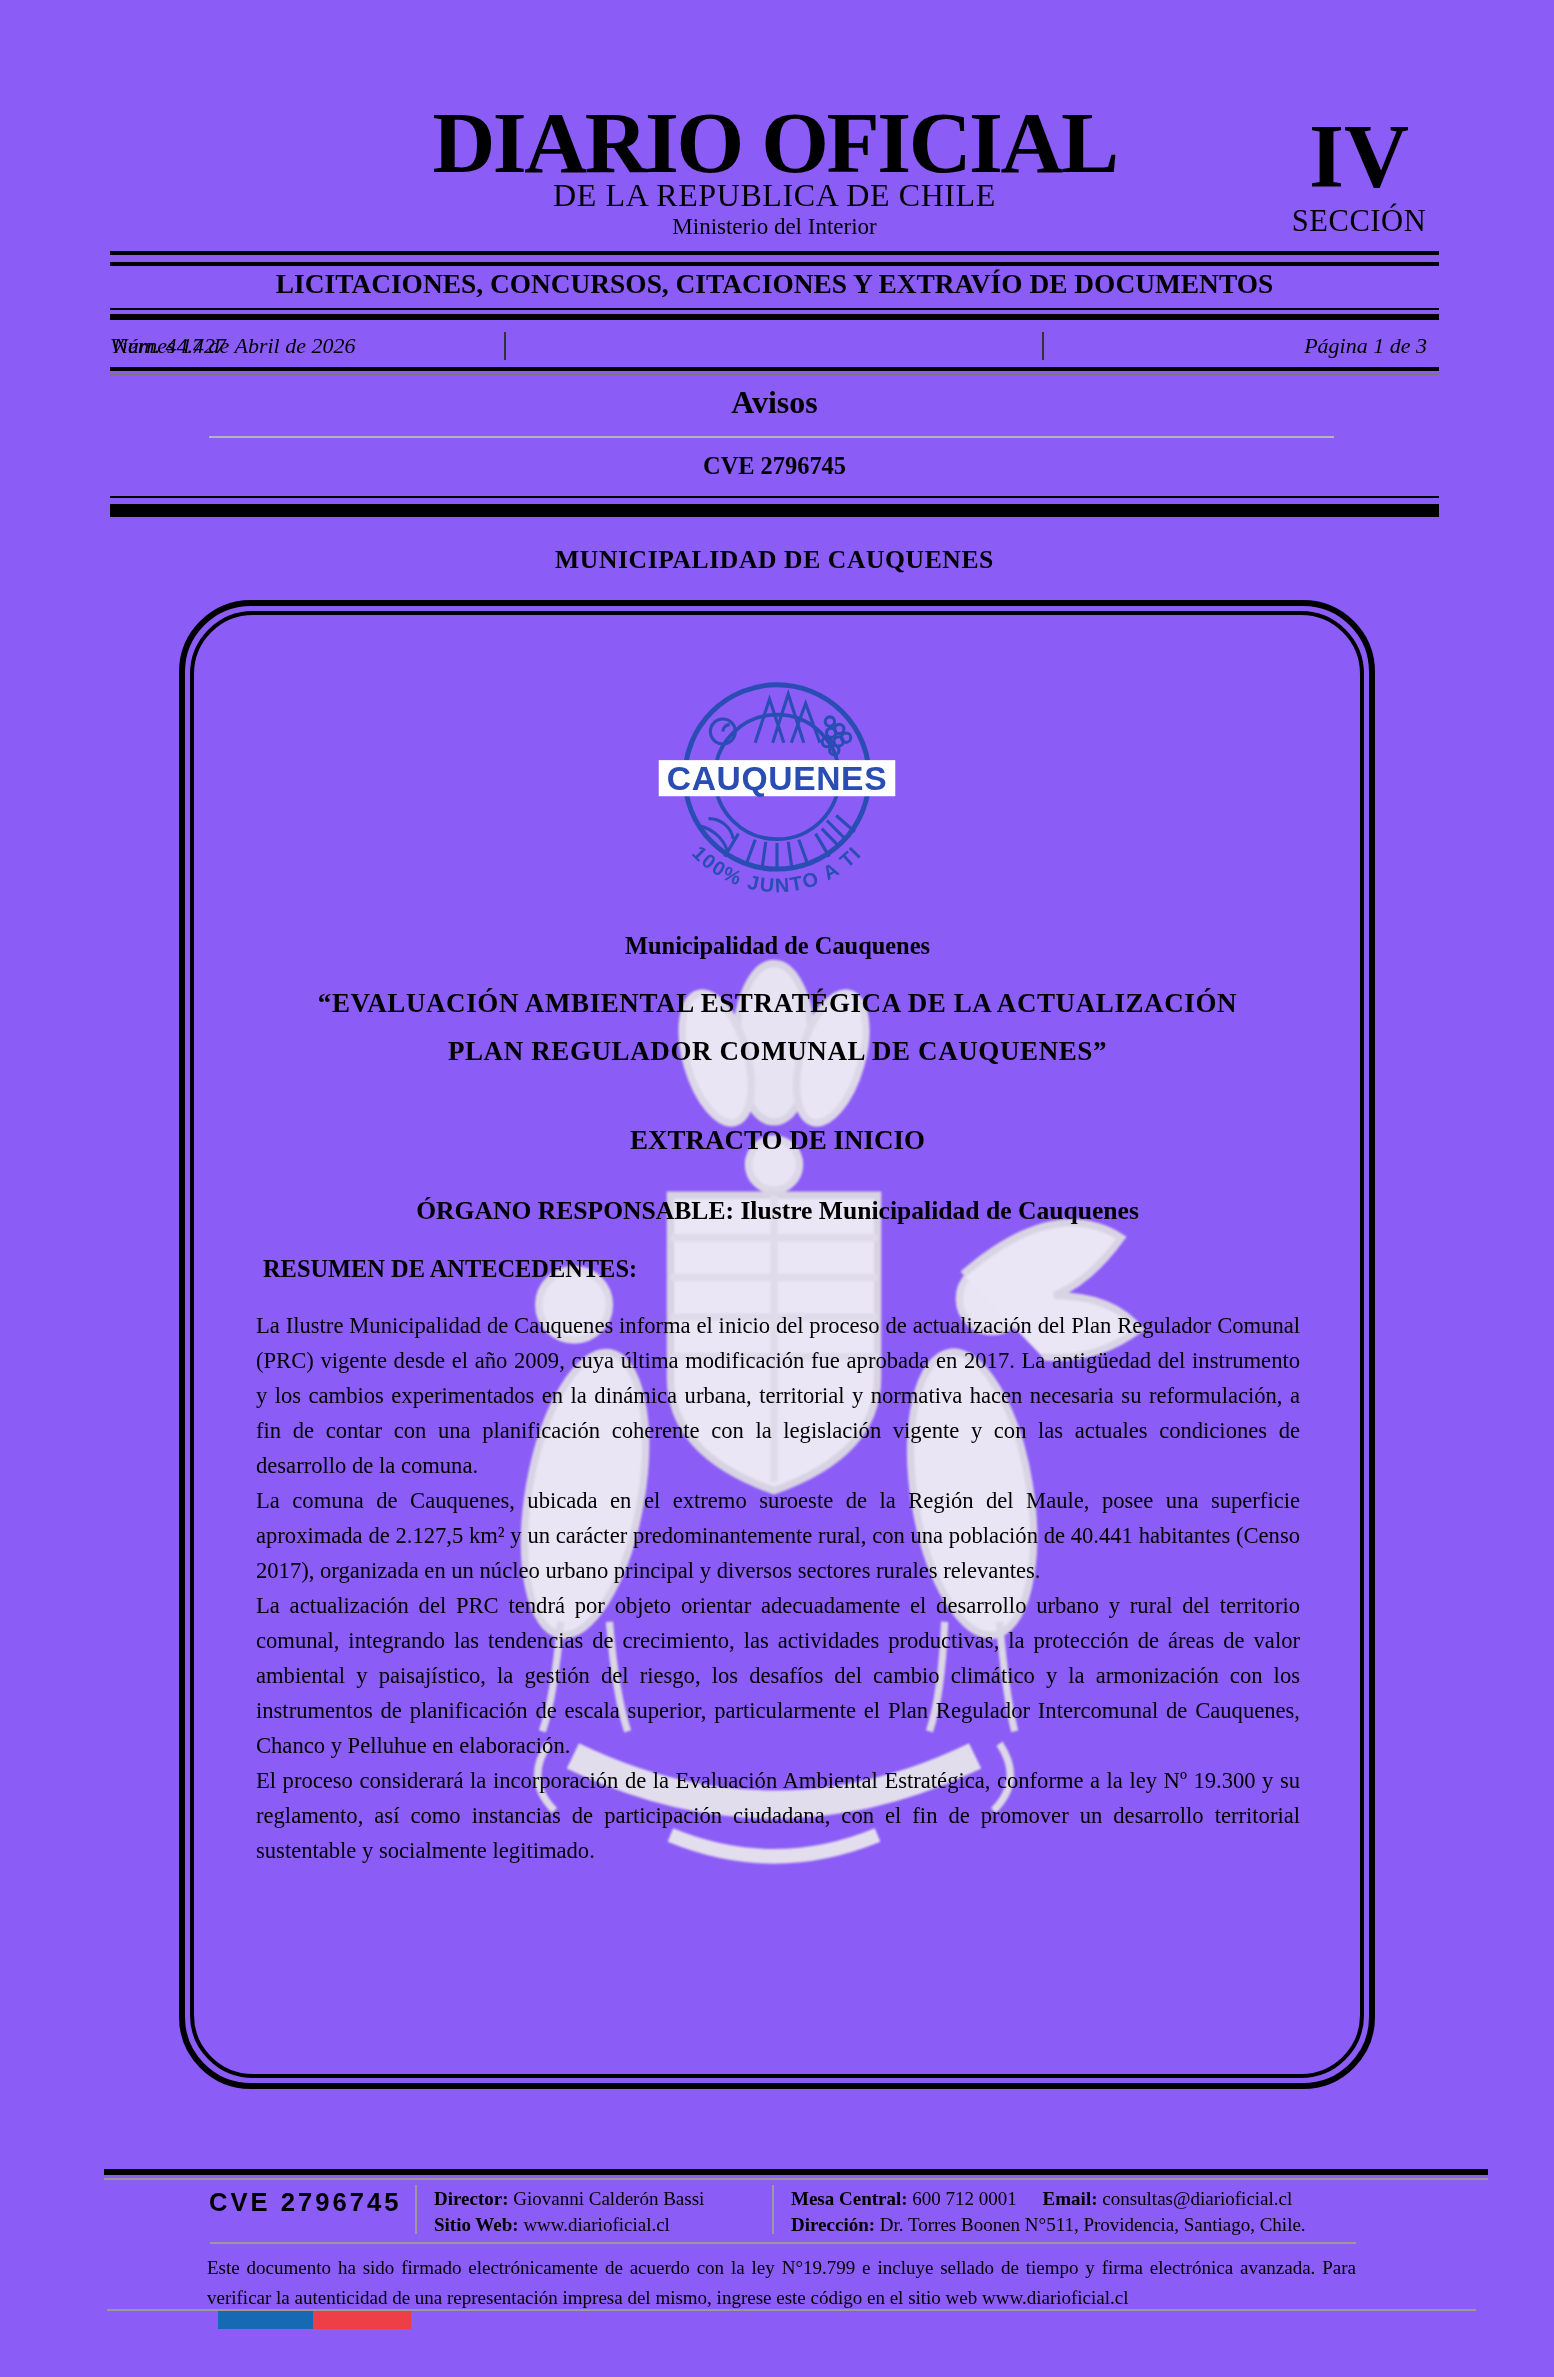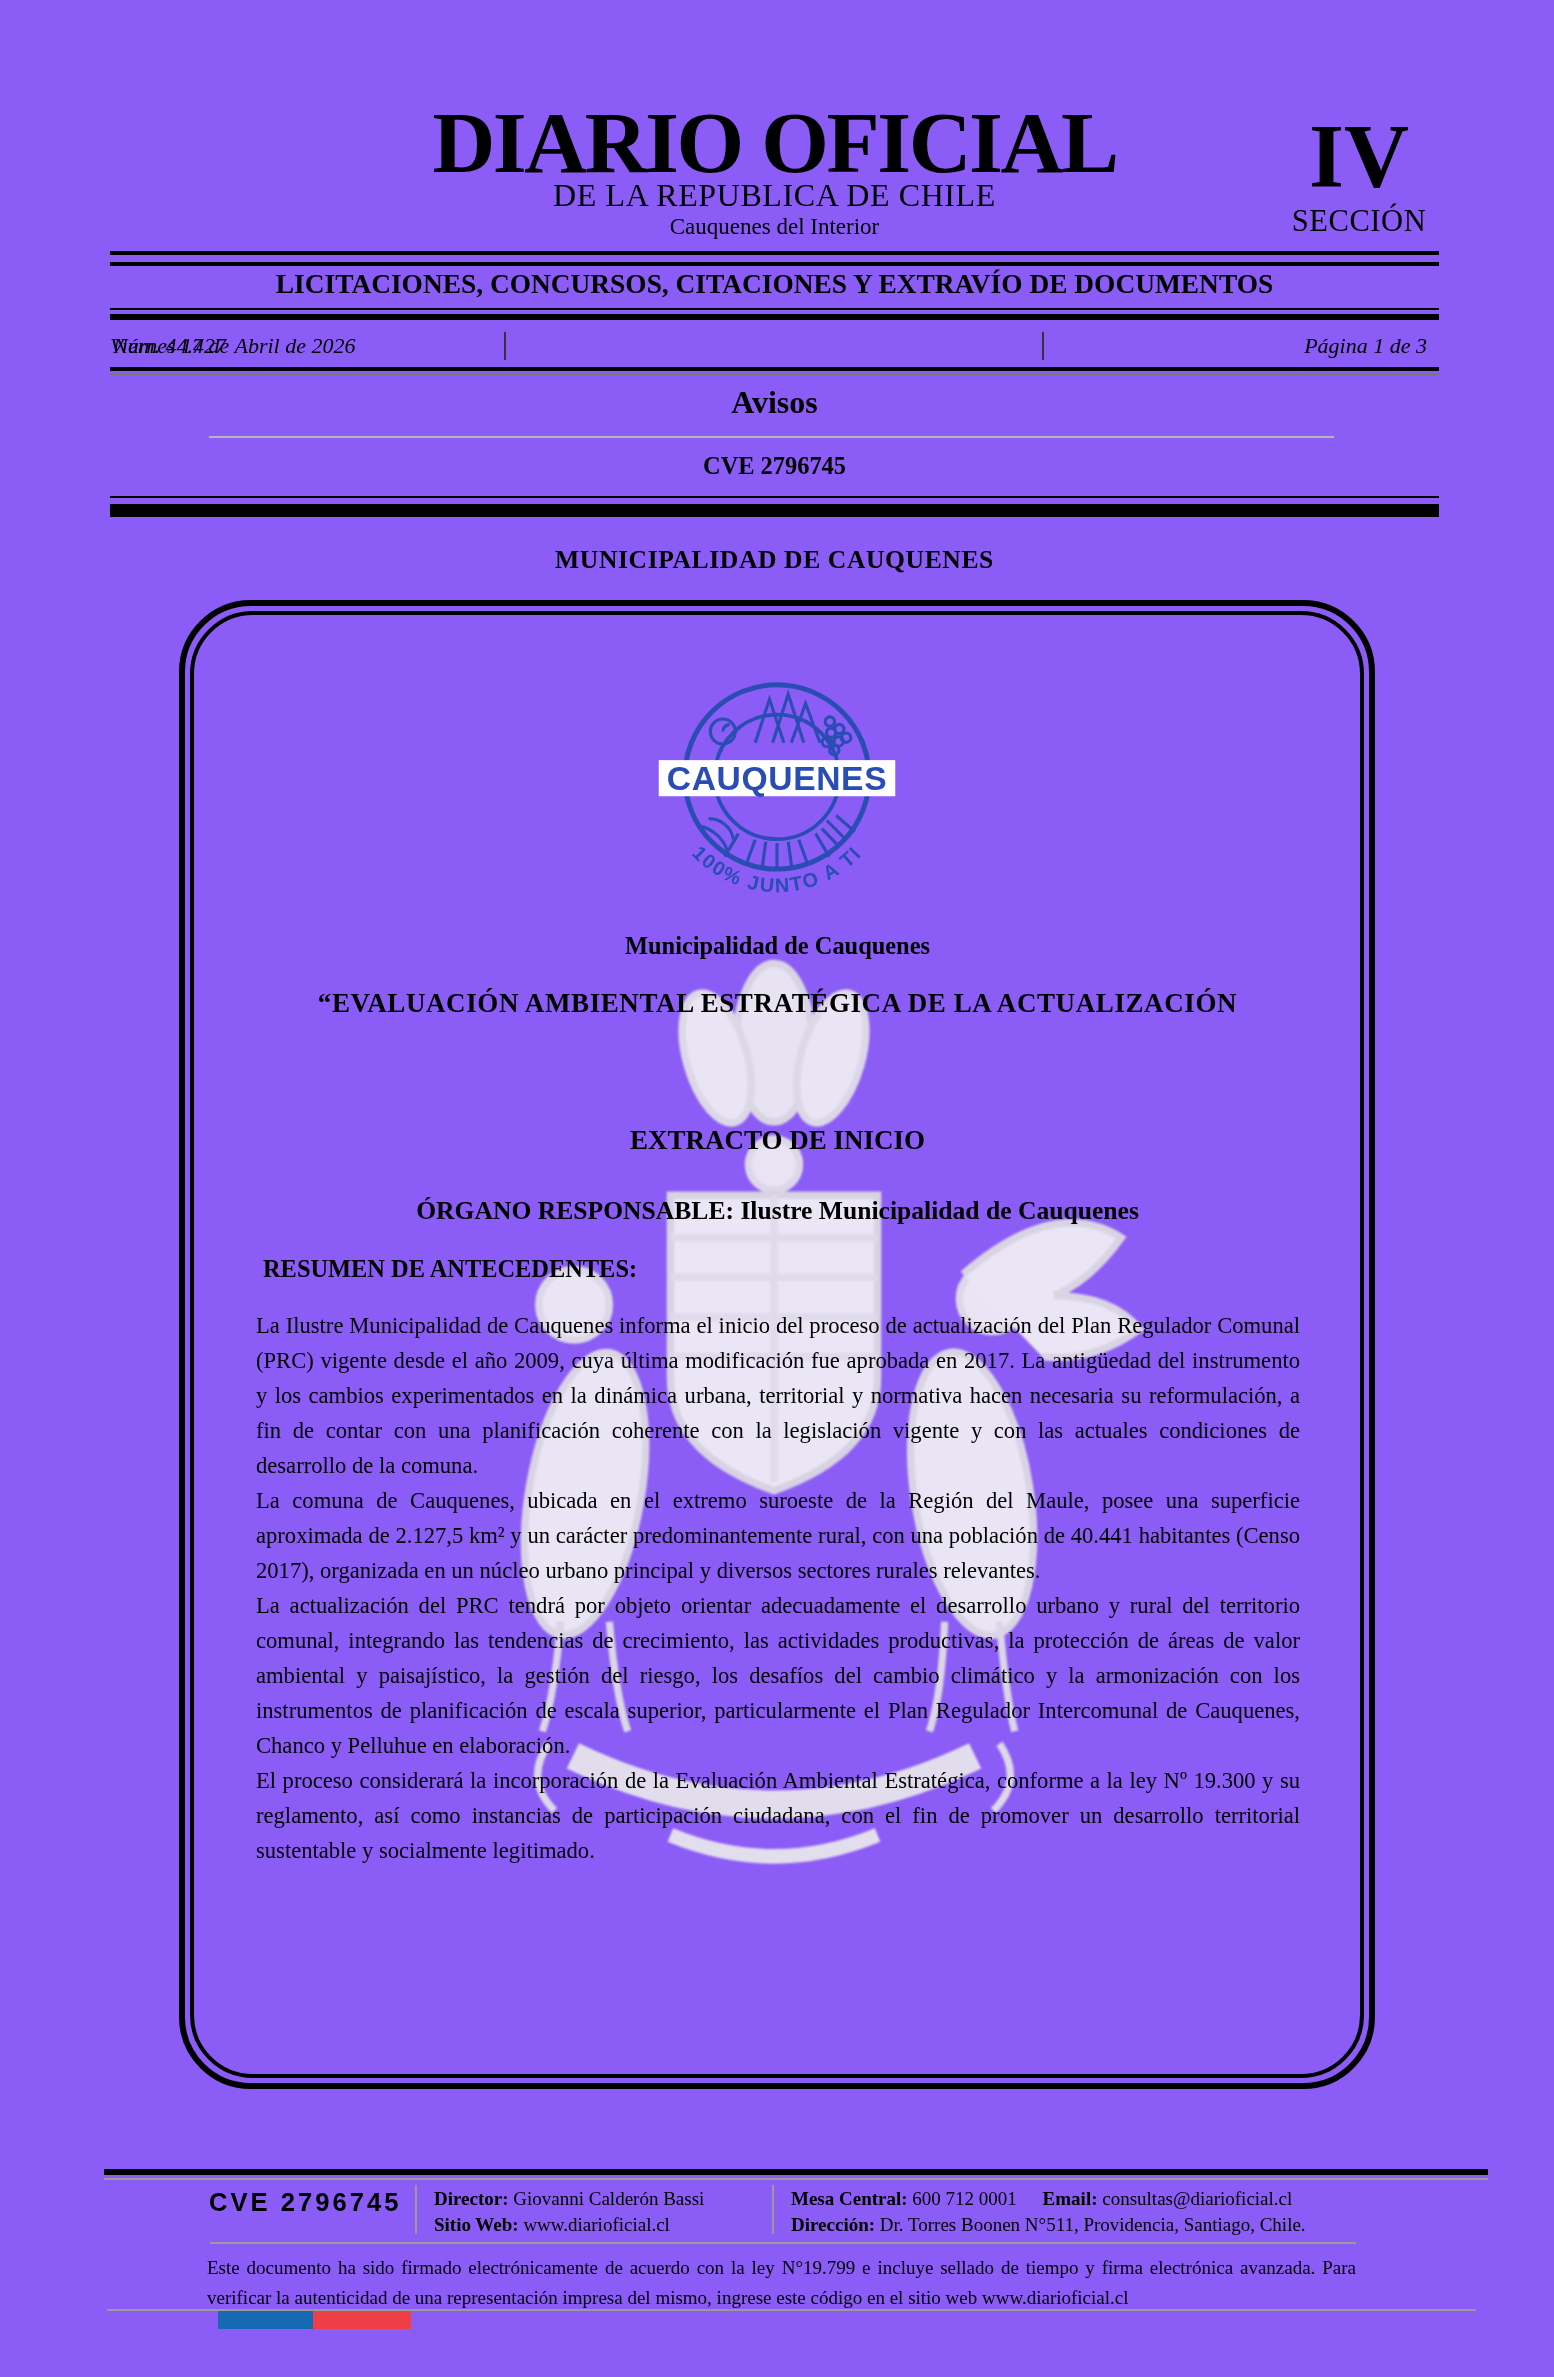--- a/index.html
+++ b/index.html
@@ -65,21 +65,21 @@
   .legal{left:207px;top:2253px;width:1149px;font-size:19px;line-height:30px;text-align:justify;}
   .flag{position:absolute;top:2311px;height:17.7px;z-index:3;}
 </style>
 </head>
 <body>
 
 <div class="page">
 
   <div class="txt ctr m-title">DIARIO OFICIAL</div>
   <div class="txt ctr m-sub">DE LA REPUBLICA DE CHILE</div>
-  <div class="txt ctr m-min">Cauquenes del Interior</div>
+  <div class="txt ctr m-min">Ministerio del Interior</div>
 
   <div class="m-section abs">
     <span class="m-secnum">IV</span>
     <span class="m-seclabel">SECCIÓN</span>
   </div>
 
   <div class="rule" style="left:110px;top:251px;width:1329px;height:3.7px;"></div>
   <div class="rule" style="left:110px;top:262px;width:1329px;height:4.3px;"></div>
 
   <div class="txt ctr banner">LICITACIONES, CONCURSOS, CITACIONES Y EXTRAVÍO DE DOCUMENTOS</div>
@@ -160,20 +160,21 @@
     <defs>
         <path id="tagarc" d="M 42 228 A 186 186 0 0 0 398 228"></path>
       </defs>
     <text font-family="Liberation Sans, sans-serif" font-size="32" font-weight="bold" letter-spacing="3" fill="#2a4db4">
       <textPath href="#tagarc" startOffset="50%" text-anchor="middle">100% JUNTO A TI</textPath>
     </text>
   </svg>
 
   <div class="txt bx-ctr entity">Municipalidad de Cauquenes</div>
   <div class="txt bx-ctr bx-title t1">“EVALUACIÓN AMBIENTAL ESTRATÉGICA DE LA ACTUALIZACIÓN</div>
+  <div class="txt bx-ctr bx-title t2">PLAN REGULADOR COMUNAL DE CAUQUENES”</div>
   <div class="txt bx-ctr extracto">EXTRACTO DE INICIO</div>
   <div class="txt bx-ctr organo">ÓRGANO RESPONSABLE: Ilustre Municipalidad de Cauquenes</div>
   <div class="txt resumen">RESUMEN DE ANTECEDENTES:</div>
 
   <div class="bodytext abs">
     <p>La Ilustre Municipalidad de Cauquenes informa el inicio del proceso de actualización del Plan Regulador Comunal (PRC) vigente desde el año 2009, cuya última modificación fue aprobada en 2017. La antigüedad del instrumento y los cambios experimentados en la dinámica urbana, territorial y normativa hacen necesaria su reformulación, a fin de contar con una planificación coherente con la legislación vigente y con las actuales condiciones de desarrollo de la comuna.</p>
     <p>La comuna de Cauquenes, ubicada en el extremo suroeste de la Región del Maule, posee una superficie aproximada de 2.127,5 km² y un carácter predominantemente rural, con una población de 40.441 habitantes (Censo 2017), organizada en un núcleo urbano principal y diversos sectores rurales relevantes.</p>
     <p>La actualización del PRC tendrá por objeto orientar adecuadamente el desarrollo urbano y rural del territorio comunal, integrando las tendencias de crecimiento, las actividades productivas, la protección de áreas de valor ambiental y paisajístico, la gestión del riesgo, los desafíos del cambio climático y la armonización con los instrumentos de planificación de escala superior, particularmente el Plan Regulador Intercomunal de Cauquenes, Chanco y Pelluhue en elaboración.</p>
     <p>El proceso considerará la incorporación de la Evaluación Ambiental Estratégica, conforme a la ley Nº 19.300 y su reglamento, así como instancias de participación ciudadana, con el fin de promover un desarrollo territorial sustentable y socialmente legitimado.</p>
   </div>

